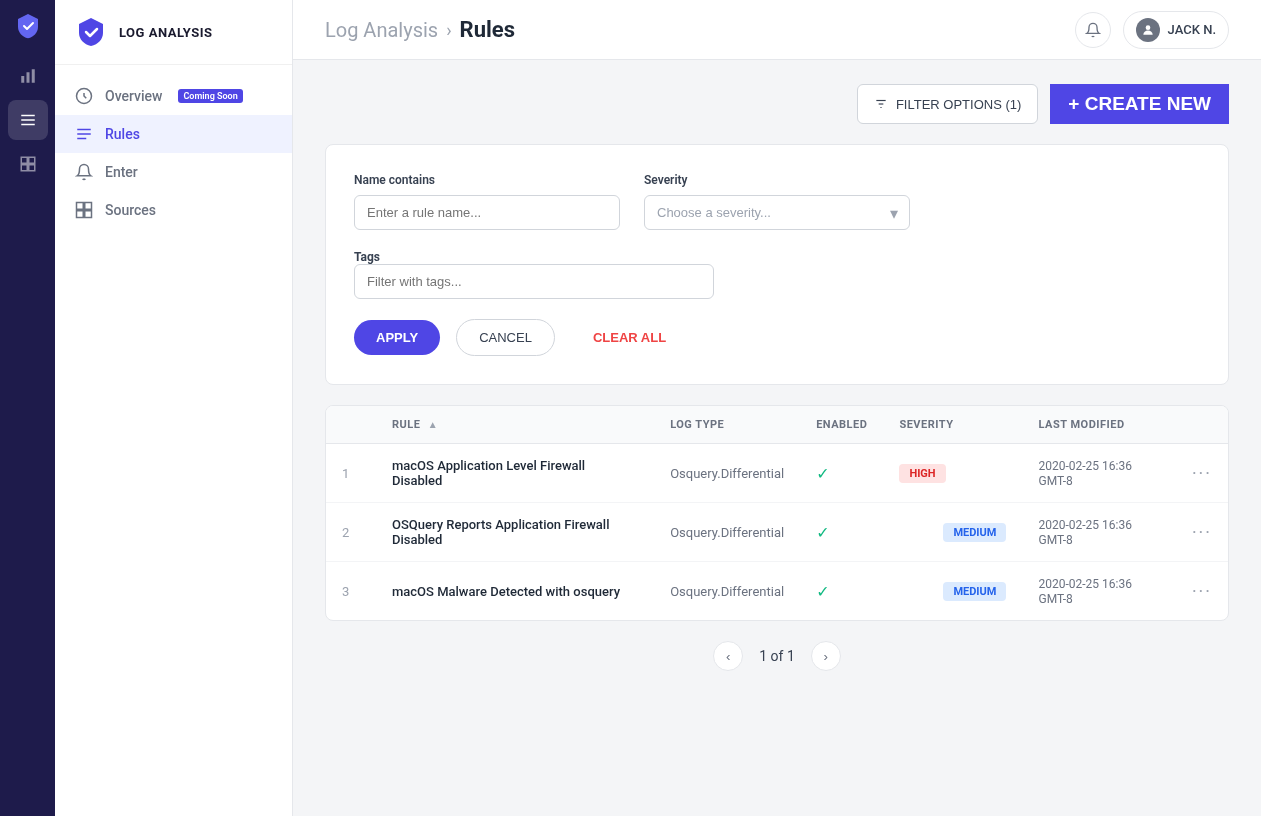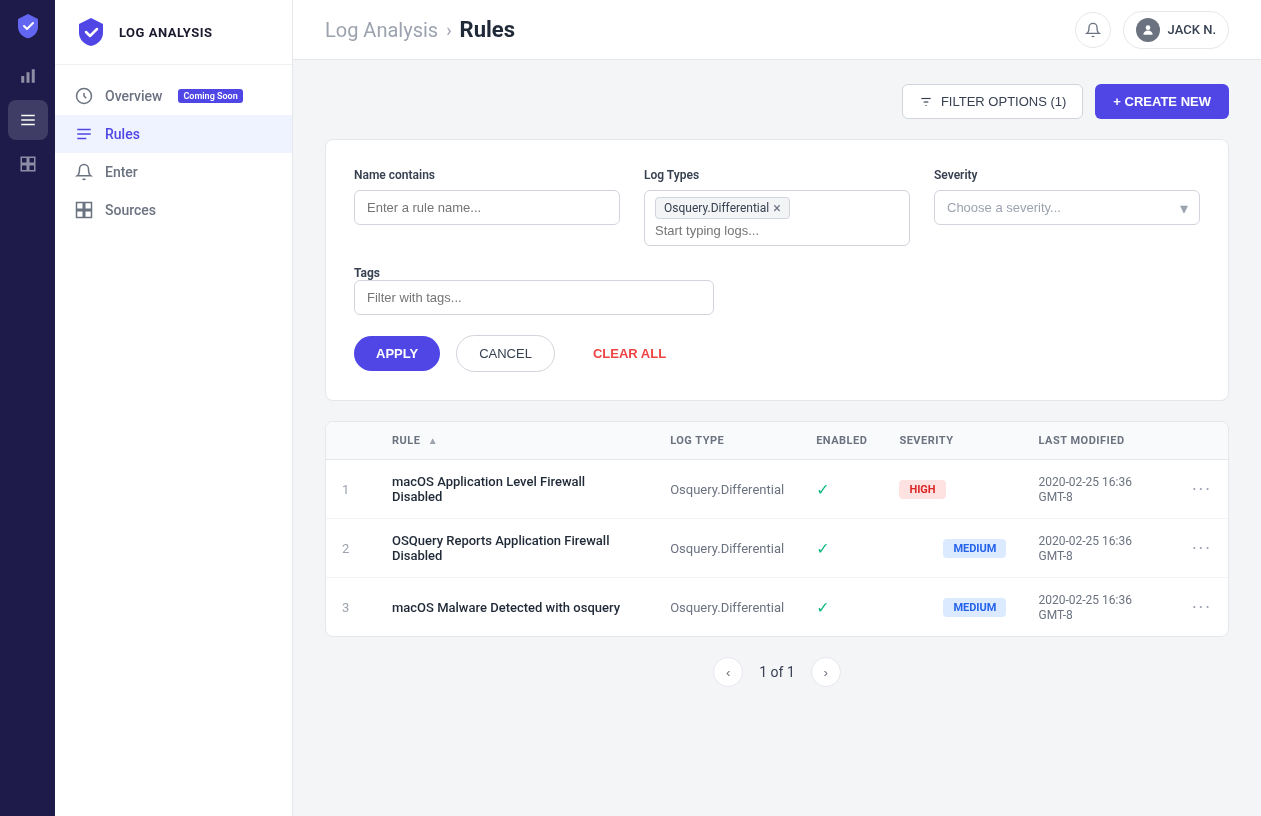--- a/index.html
+++ b/index.html
@@ -27,21 +27,21 @@
     .bell-btn { width: 36px; height: 36px; border-radius: 50%; border: 1px solid #e5e7eb; display: flex; align-items: center; justify-content: center; cursor: pointer; background: #fff; color: #6b7280; }
     .user-btn { display: flex; align-items: center; gap: 8px; padding: 6px 12px; border: 1px solid #e5e7eb; border-radius: 20px; cursor: pointer; background: #fff; }
     .user-avatar { width: 24px; height: 24px; background: #6b7280; border-radius: 50%; display: flex; align-items: center; justify-content: center; color: #fff; font-size: 11px; }
     .user-name { font-size: 13px; color: #374151; font-weight: 500; text-align: right; }
 
     .content { flex: 1; overflow-y: auto; padding: 24px 32px; }
 
     
     .toolbar { display: flex; justify-content: flex-end; gap: 12px; margin-bottom: 20px; }
     .filter-btn { display: flex; align-items: center; gap: 8px; padding: 9px 16px; border: 1px solid #d1d5db; border-radius: 6px; background: #fff; cursor: pointer; font-size: 13px; color: #374151; font-weight: 500; }
-    .create-btn { display: flex; align-items: center; gap: 8px; padding: 9px 18px; background: #4f46e5; color: #fff; border: none; border-radius: 6px; cursor: pointer; font-size: 13px; font-weight: 600; }
+    .create-btn { display: flex; align-items: center; gap: 8px; padding: 9px 18px; background: #4f46e5; color: #fff; border: none; border-radius: 0; cursor: pointer; font-size: 19px; font-weight: 600; }
 
     
     .filter-panel { background: #fff; border: 1px solid #e5e7eb; border-radius: 8px; padding: 28px; margin-bottom: 20px; }
     .filter-grid { display: grid; grid-template-columns: 1fr 1fr 1fr; gap: 24px; margin-bottom: 20px; }
     .filter-field label { display: block; font-size: 12px; font-weight: 600; color: #374151; margin-bottom: 8px; }
     .filter-input { width: 100%; padding: 9px 12px; border: 1px solid #d1d5db; border-radius: 6px; font-size: 13px; color: #9ca3af; outline: none; }
     .tags-row { margin-bottom: 20px; }
     .tags-row label { display: block; font-size: 12px; font-weight: 700; color: #374151; margin-bottom: 0; }
 
     
@@ -217,32 +217,20 @@
       </div>
 
       <div class="filter-panel">
         <div class="filter-grid">
 
           <div class="filter-field">
             <label>Name contains</label>
             <input class="filter-input" type="text" placeholder="Enter a rule name..." style="">
           </div>
 
-          <div class="filter-field">
-            <label>Log Types</label>
-            <div class="log-types-container">
-              <div>
-                <span class="chip">
-                  <span>Osquery.Differential</span>
-                  <span class="chip-close">×</span>
-                </span>
-              </div>
-              <input class="log-type-input" type="text" placeholder="Start typing logs..." style="">
-            </div>
-          </div>
 
           <div class="filter-field">
             <label>Severity</label>
             <div class="severity-container">
               <select class="severity-select">
                 <option value="Choose a severity...">Choose a severity...</option>
                 <option value="high">HIGH</option>
                 <option value="medium">MEDIUM</option>
                 <option value="low">LOW</option>
               </select>

